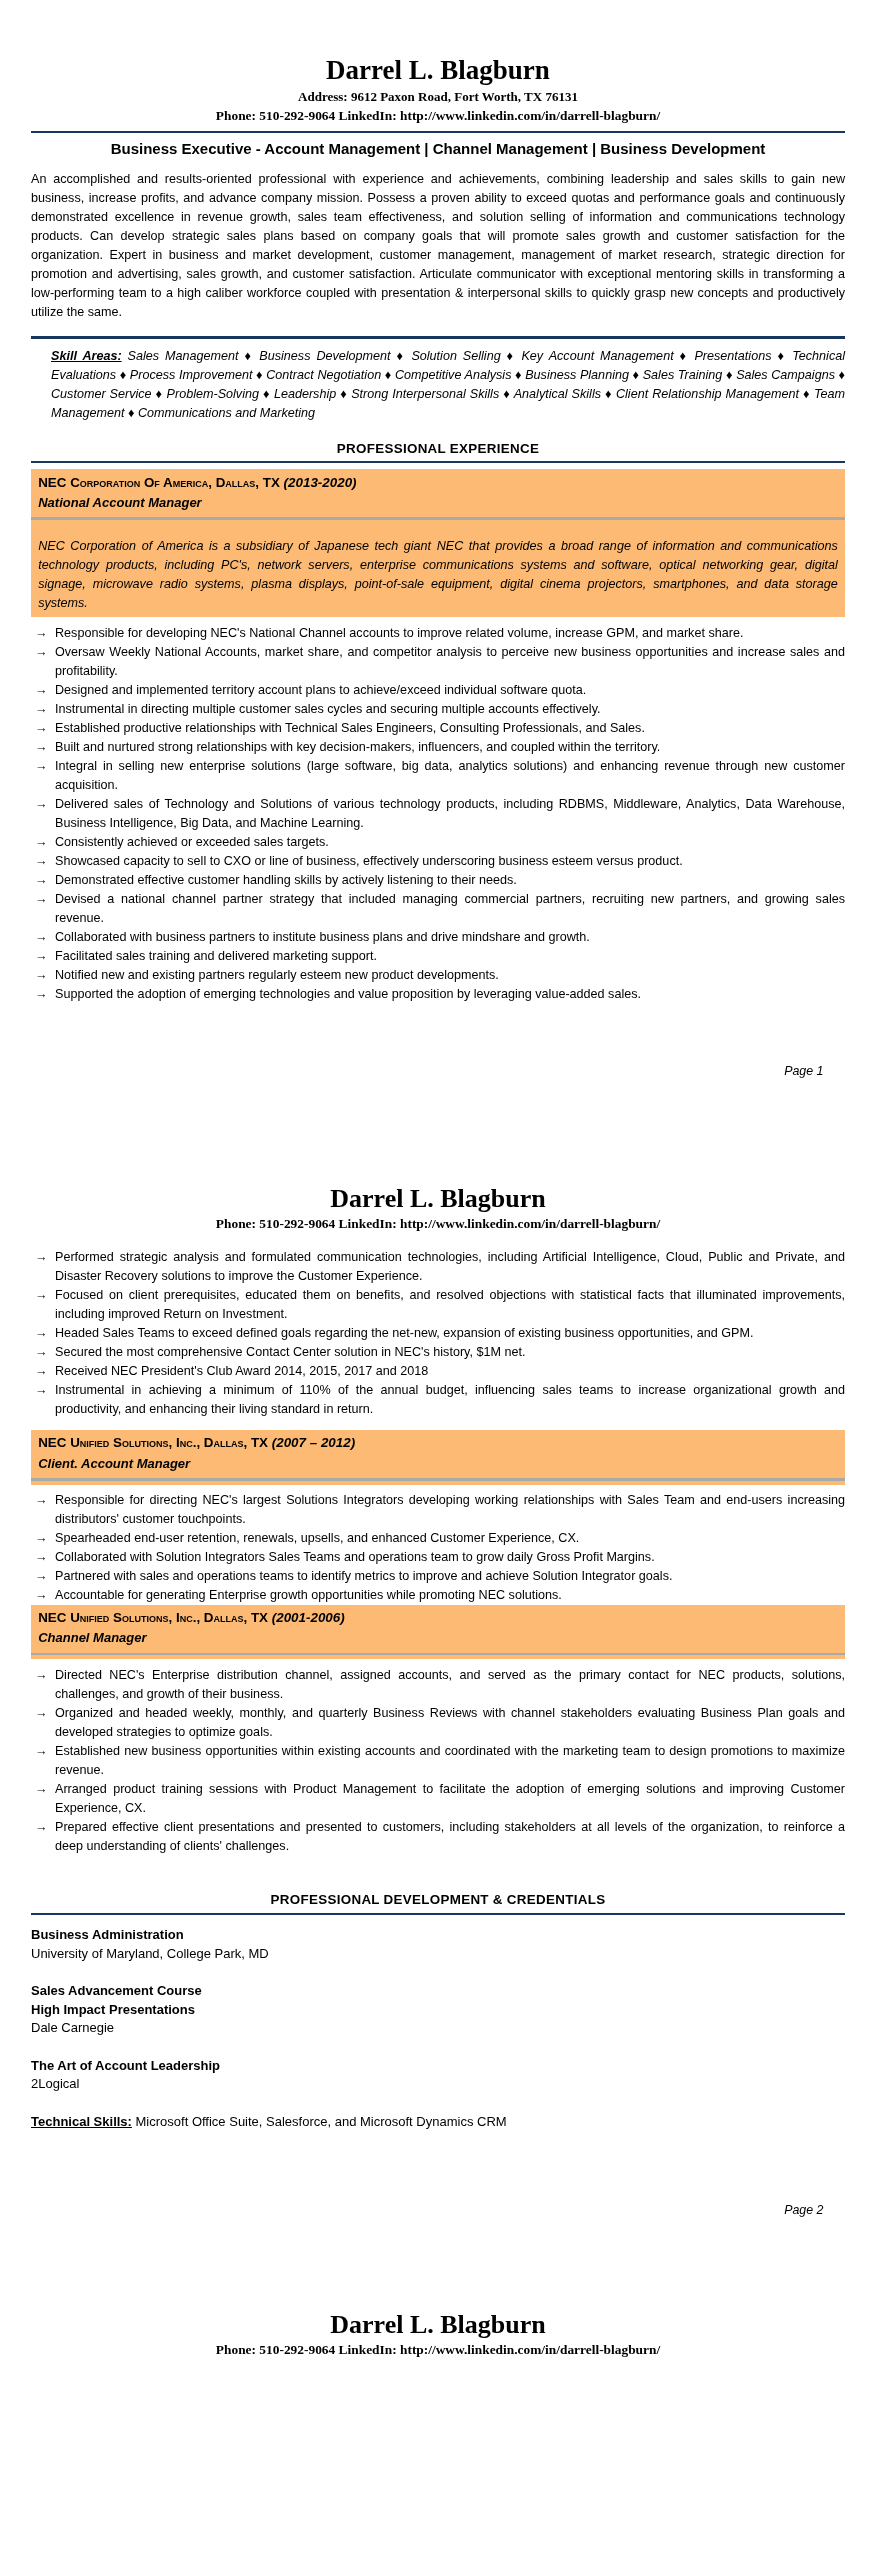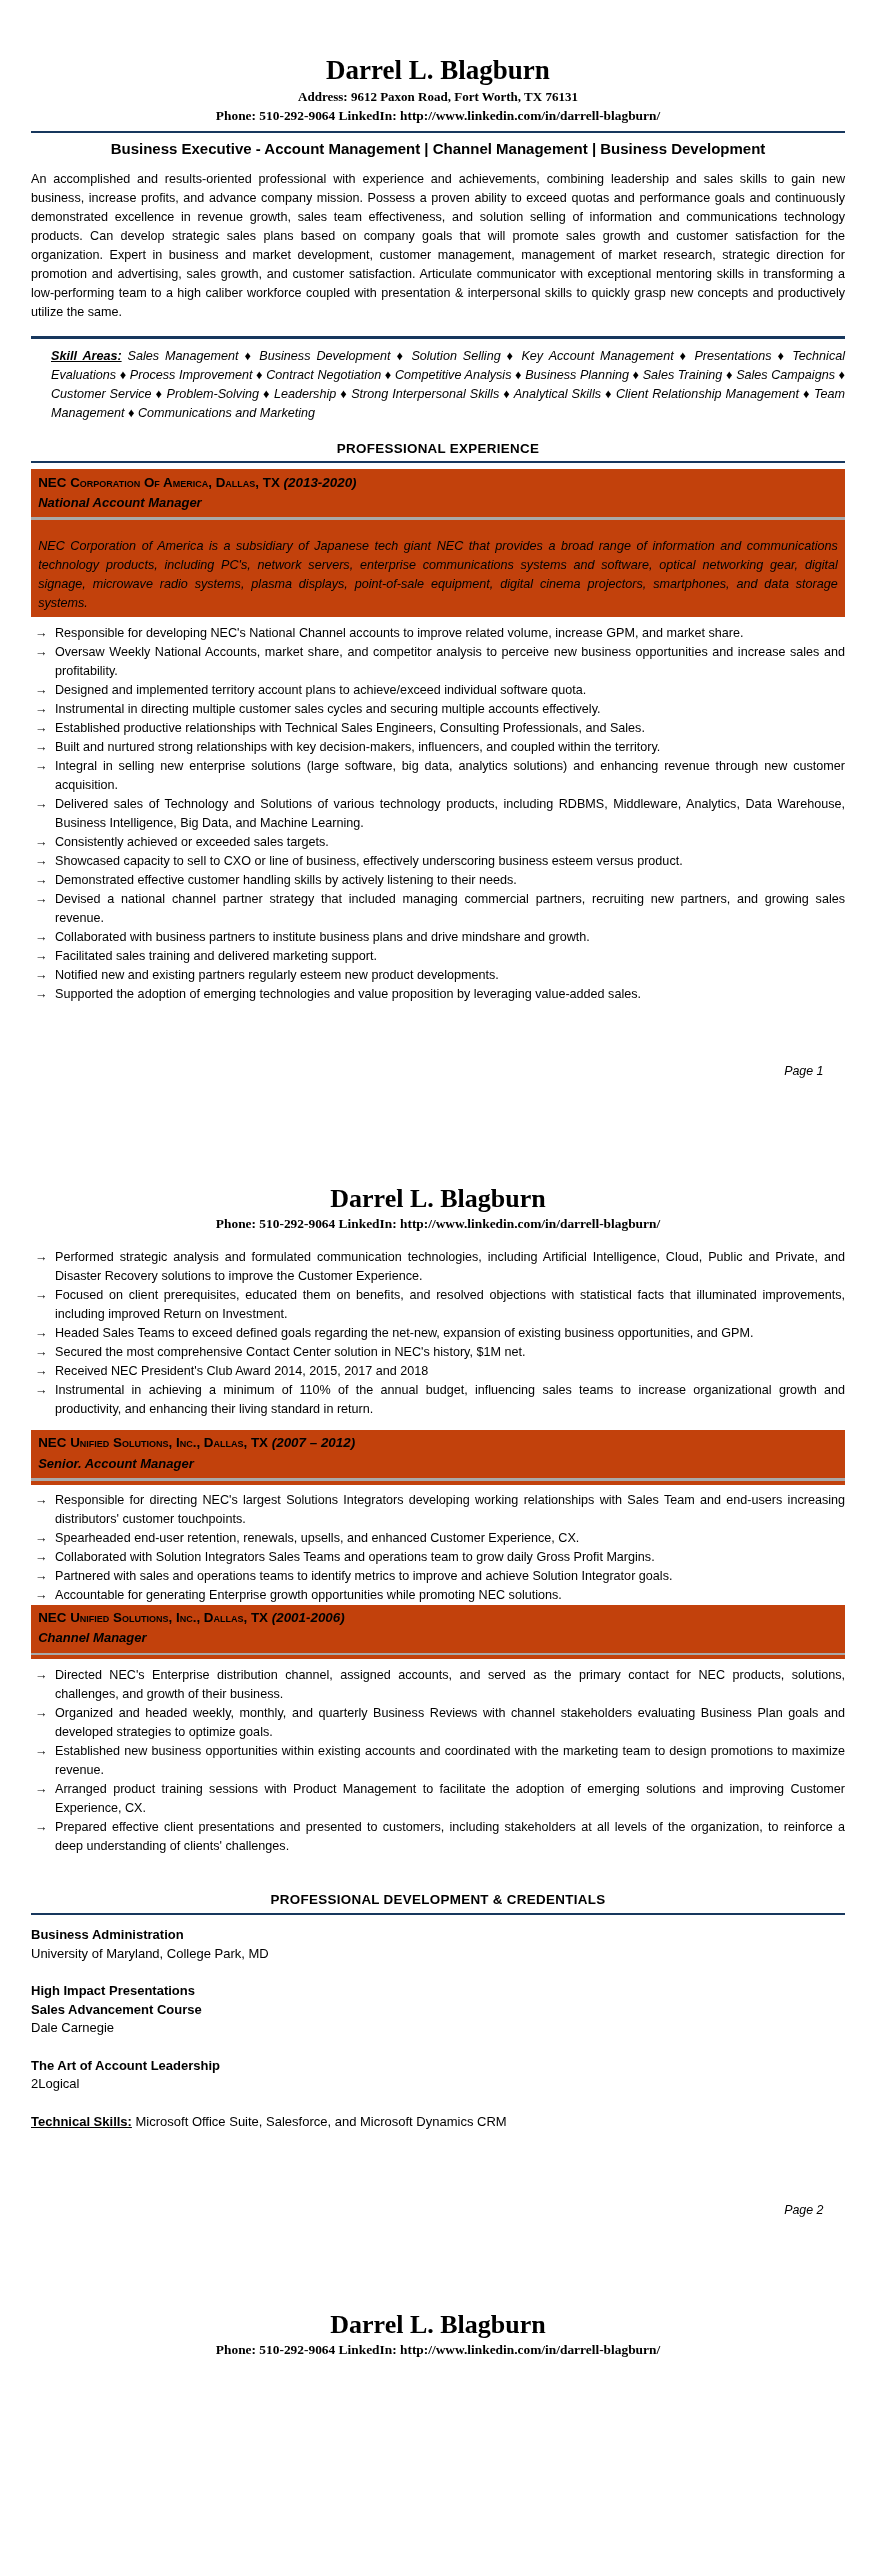--- a/index.html
+++ b/index.html
@@ -74,21 +74,21 @@
     font-weight: bold;
     font-size: 13.4px;
     text-align: center;
     letter-spacing: 0.3px;
     margin-top: 18px;
     line-height: 1.25;
   }
   .section-header.dev { margin-top: 36px; }
 
   .job-block {
-    background: #c2410c;
+    background: #fdba74;
     margin-top: 6.2px;
     padding: 4.1px 7.2px 4.1px 7.2px;
   }
   .job-block.mid { margin-top: 11.3px; }
   .job-block.mid2 { margin-top: 0; }
   .job-title-line { font-size: 13.4px; line-height: 1.28; }
   .company { font-weight: bold; font-variant: small-caps; }
   .job-dates { font-weight: bold; font-style: italic; }
   .job-role {
     font-weight: bold;
@@ -228,21 +228,21 @@
 
       <div class="bullet"><span class="arrow">→</span><span>Secured the most comprehensive Contact Center solution in NEC's history, $1M net.</span></div>
 
       <div class="bullet"><span class="arrow">→</span><span>Received NEC President's Club Award 2014, 2015, 2017 and 2018</span></div>
 
       <div class="bullet"><span class="arrow">→</span><span>Instrumental in achieving a minimum of 110% of the annual budget, influencing sales teams to increase organizational growth and productivity, and enhancing their living standard in return.</span></div>
     </div>
 
   <div class="job-block mid">
     <div class="job-title-line"><span class="company">NEC Unified Solutions, Inc., Dallas, TX </span><span class="job-dates">(2007 – 2012)</span></div>
-    <div class="job-role">Senior. Account Manager</div>
+    <div class="job-role">Client. Account Manager</div>
     <div class="gray-divider"></div>
   </div>
 
   <div class="bullets tight">
 
       <div class="bullet"><span class="arrow">→</span><span>Responsible for directing NEC's largest Solutions Integrators developing working relationships with Sales Team and end-users increasing distributors' customer touchpoints.</span></div>
 
       <div class="bullet"><span class="arrow">→</span><span>Spearheaded end-user retention, renewals, upsells, and enhanced Customer Experience, CX.</span></div>
 
       <div class="bullet"><span class="arrow">→</span><span>Collaborated with Solution Integrators Sales Teams and operations team to grow daily Gross Profit Margins.</span></div>
@@ -276,22 +276,22 @@
 
   <div class="cred-list">
 
       <div class="cred-group">
         <div class="cred-bold">Business Administration</div>
 
         <div class="cred-org">University of Maryland, College Park, MD</div>
       </div>
 
       <div class="cred-group">
+        <div class="cred-bold">Sales Advancement Course</div>
         <div class="cred-bold">High Impact Presentations</div>
-        <div class="cred-bold">Sales Advancement Course</div>
         <div class="cred-org">Dale Carnegie</div>
       </div>
 
       <div class="cred-group">
         <div class="cred-bold">The Art of Account Leadership</div>
 
         <div class="cred-org">2Logical</div>
       </div>
     </div>
 

